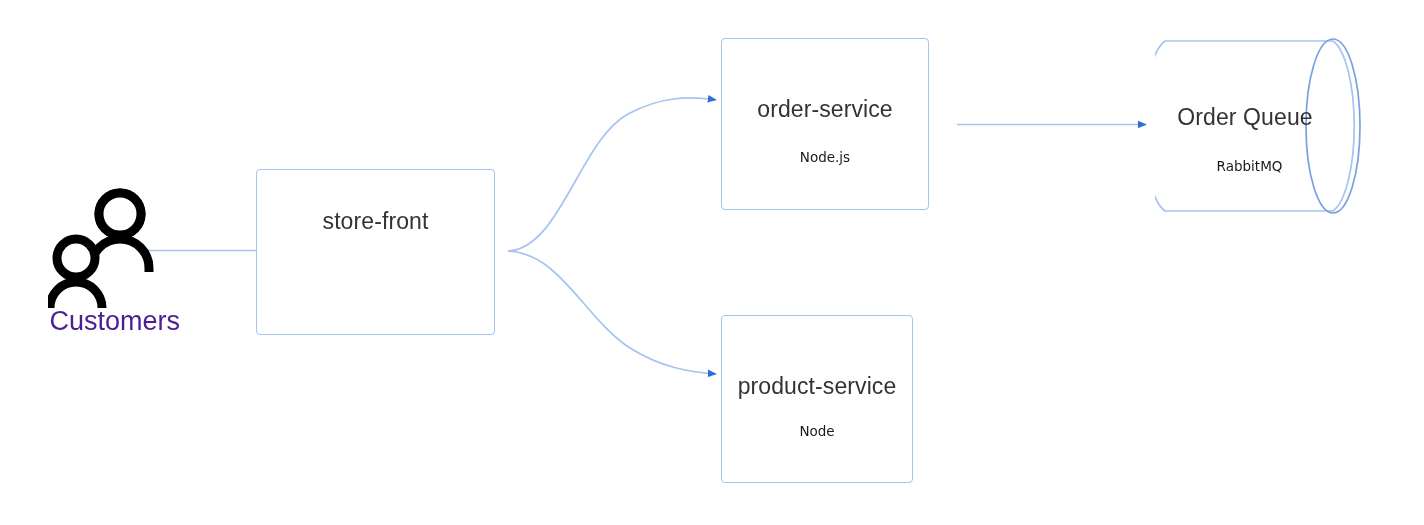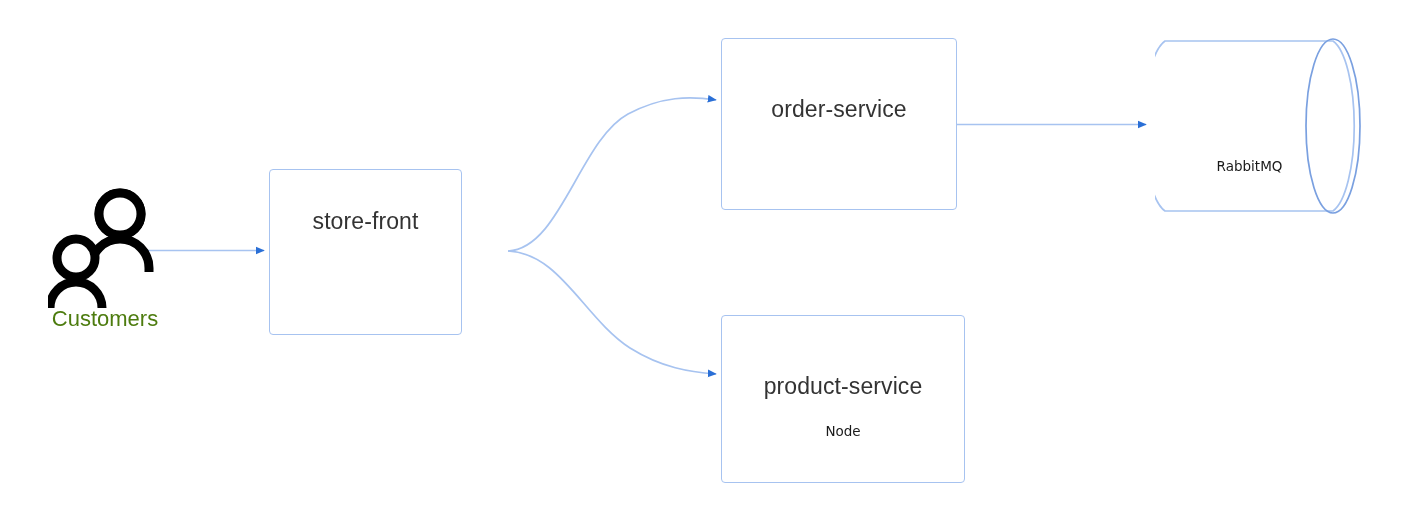--- a/index.html
+++ b/index.html
@@ -47,29 +47,29 @@
     position: absolute;
     left: 0;
     right: 0;
     text-align: center;
     color: #1a1a1a;
     font-family: "DejaVu Sans", sans-serif;
     font-size: 13.5px;
     font-weight: 400;
     white-space: nowrap;
   }
-  #node-store-front { left: 269px; top: 169px; width: 193px; height: 166px; }
+  #node-store-front { left: 256px; top: 169px; width: 239px; height: 166px; }
   #node-store-front .node-title { top: 38px; }
   #node-store-front .node-sub   { top: 90px; }
 
-  #node-order-service { left: 721px; top: 38px; width: 236px; height: 172px; }
+  #node-order-service { left: 721px; top: 38px; width: 208px; height: 172px; }
   #node-order-service .node-title { top: 57px; }
   #node-order-service .node-sub   { top: 110px; }
 
-  #node-product-service { left: 721px; top: 315px; width: 244px; height: 168px; }
+  #node-product-service { left: 721px; top: 315px; width: 192px; height: 168px; }
   #node-product-service .node-title { top: 57px; }
   #node-product-service .node-sub   { top: 107px; }
 
   #node-order-queue {
     position: absolute;
     left: 1155px;
     top: 36px;
     width: 220px;
     height: 180px;
   }
@@ -101,24 +101,24 @@
     left: 18px;
     top: 0;
     width: 115px;
     height: 120px;
   }
   .actor-label {
     position: absolute;
     left: 0;
     right: 0;
     top: 118px;
-    text-align: center;
-    color: #4d7c0f;
+    text-align: right;
+    color: #4c1d95;
     font-family: "Liberation Sans", sans-serif;
-    font-size: 22px;
+    font-size: 27px;
     white-space: nowrap;
   }
 </style>
 </head>
 <body>
 
 <div id="canvas">
 
   <svg id="wires" viewBox="0 0 1424 525" xmlns="http://www.w3.org/2000/svg">
     <defs>
@@ -155,28 +155,30 @@
     </svg>
     <div class="actor-label">Customers</div>
   </div>
 
   <div class="node" id="node-store-front">
     <div class="node-title">store-front</div>
   </div>
 
   <div class="node" id="node-order-service">
     <div class="node-title">order-service</div>
+    <div class="node-sub">Node.js</div>
   </div>
 
   <div class="node" id="node-product-service">
     <div class="node-title">product-service</div>
     <div class="node-sub">Node</div>
   </div>
 
   <div id="node-order-queue">
     <svg class="cyl-svg" viewBox="0 0 220 180" xmlns="http://www.w3.org/2000/svg">
       <path d="M10,5 L178,5 A27,87 0 0 1 178,175 L10,175 A27,87 0 0 1 10,5 Z" fill="#ffffff" stroke="#a7c3f0" stroke-width="1.7"></path>
       <ellipse cx="178" cy="90" rx="27" ry="87" fill="none" stroke="#7aa0e0" stroke-width="1.7"></ellipse>
     </svg>
+    <div class="node-title">Order Queue</div>
     <div class="node-sub">RabbitMQ</div>
   </div>
 
 </div>
 
 </body></html>

